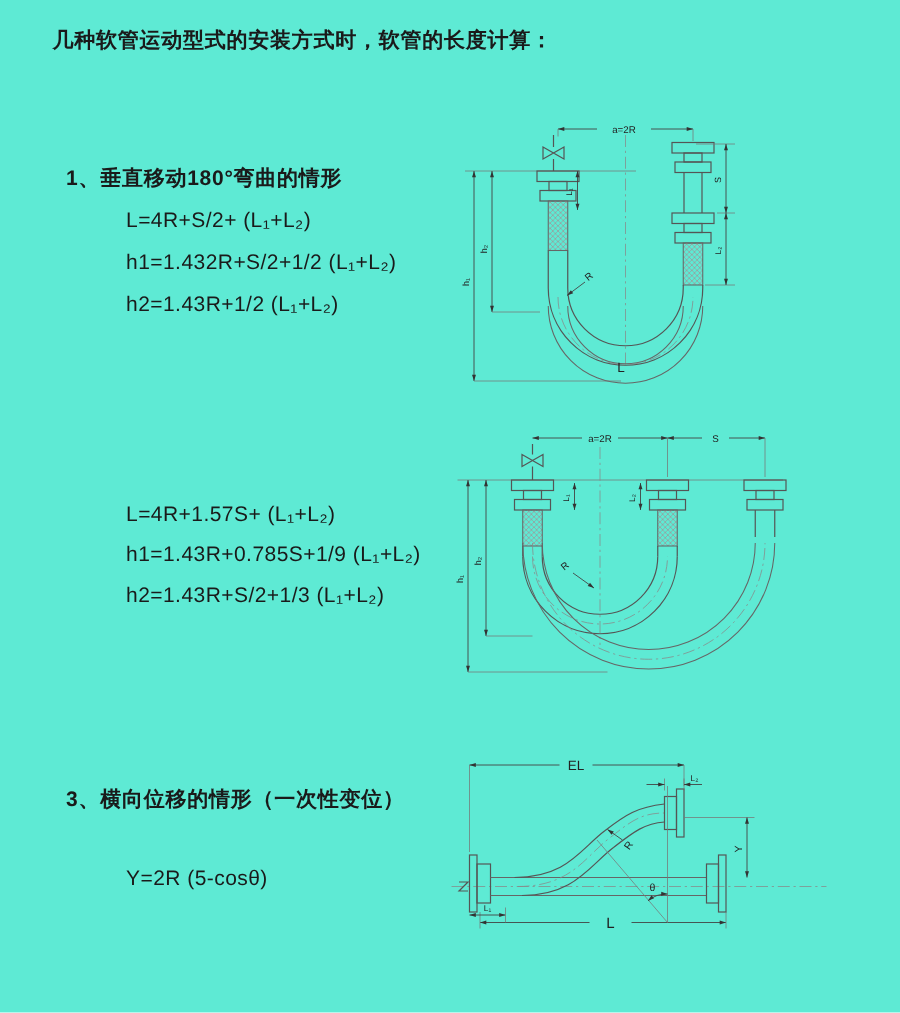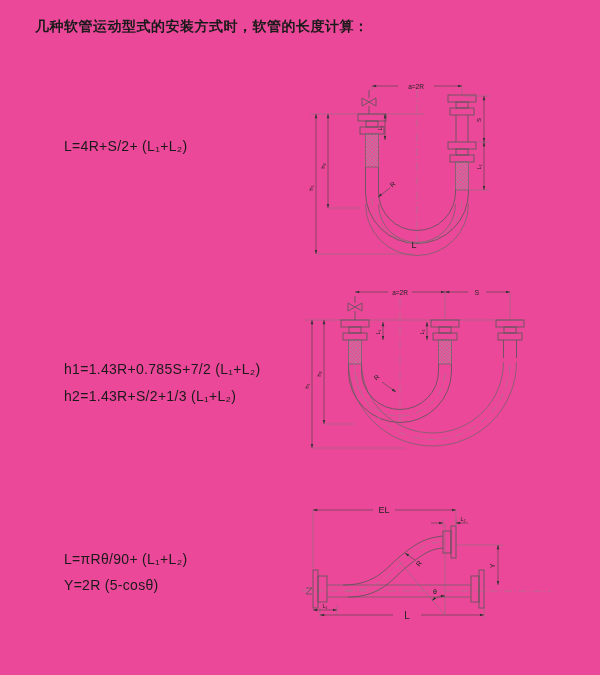--- a/index.html
+++ b/index.html
@@ -1,42 +1,46 @@
 <!DOCTYPE html>
 <html><head>
 <meta charset="utf-8">
 <style>
   html,body{margin:0;padding:0;background:#fff;}
-  .page{position:relative;width:600px;height:675px;background:#ec4899;overflow:hidden;
+  .page{position:relative;width:600px;height:675px;background:#5eead4;overflow:hidden;
         font-family:"Liberation Sans","DejaVu Sans",sans-serif;color:#1a1a1a;}
   .title{position:absolute;left:35px;top:18px;font-size:14px;font-weight:bold;letter-spacing:.5px;}
   .sec-heading{position:absolute;font-size:14px;font-weight:bold;letter-spacing:.5px;}
-  .formula{position:absolute;font-size:14px;letter-spacing:.3px;}
+  .formula{position:absolute;font-size:14px;letter-spacing:.3px;margin-left:20px;}
   svg{position:absolute;}
   svg text{font-family:"Liberation Sans","DejaVu Sans",sans-serif;fill:#222;}
   .draw{stroke:#555;stroke-width:.8;fill:none;}
   .draw2{stroke:#666;stroke-width:.7;fill:none;}
   .dim{stroke:#444;stroke-width:.6;fill:none;}
   .ext{stroke:#777;stroke-width:.5;fill:none;}
   .cl{stroke:#888;stroke-width:.5;fill:none;stroke-dasharray:8 2.5 1.5 2.5;}
   .thin{stroke:#777;stroke-width:.5;fill:none;}
 </style>
 </head>
 <body>
 
 <div class="page">
 
   <div class="title">几种软管运动型式的安装方式时，软管的长度计算：</div>
 
+  <div class="sec-heading" style="left:44px;top:110px">1、垂直移动180°弯曲的情形</div>
   <div class="formula" style="left:64px;top:138px">L=4R+S/2+ (L₁+L₂)</div>
-
-  <div class="formula" style="left:64px;top:361px">h1=1.43R+0.785S+7/2 (L₁+L₂)</div>
+  <div class="formula" style="left:64px;top:166px">h1=1.432R+S/2+1/2 (L₁+L₂)</div>
+  <div class="formula" style="left:64px;top:194px">h2=1.43R+1/2 (L₁+L₂)</div>
+
+  <div class="formula" style="left:64px;top:334px">L=4R+1.57S+ (L₁+L₂)</div>
+  <div class="formula" style="left:64px;top:361px">h1=1.43R+0.785S+1/9 (L₁+L₂)</div>
   <div class="formula" style="left:64px;top:388px">h2=1.43R+S/2+1/3 (L₁+L₂)</div>
 
-  <div class="formula" style="left:64px;top:551px">L=πRθ/90+ (L₁+L₂)</div>
+  <div class="sec-heading" style="left:44px;top:524px">3、横向位移的情形（一次性变位）</div>
   <div class="formula" style="left:64px;top:577px">Y=2R (5-cosθ)</div>
 
   <svg style="left:302px;top:70px" width="200" height="192" viewBox="0 0 200 192">
     <defs>
       <marker id="ar1" markerWidth="8" markerHeight="6" refX="7.5" refY="3" orient="auto-start-reverse">
         <path d="M0.5,0.8 L7.5,3 L0.5,5.2 Z" fill="#333"></path>
       </marker>
       <pattern id="p1" width="3.5" height="3.5" patternUnits="userSpaceOnUse">
         <path d="M0,3.5 L3.5,0 M0,0 L3.5,3.5" stroke="#9a9a9a" stroke-width="0.5"></path>
       </pattern>

